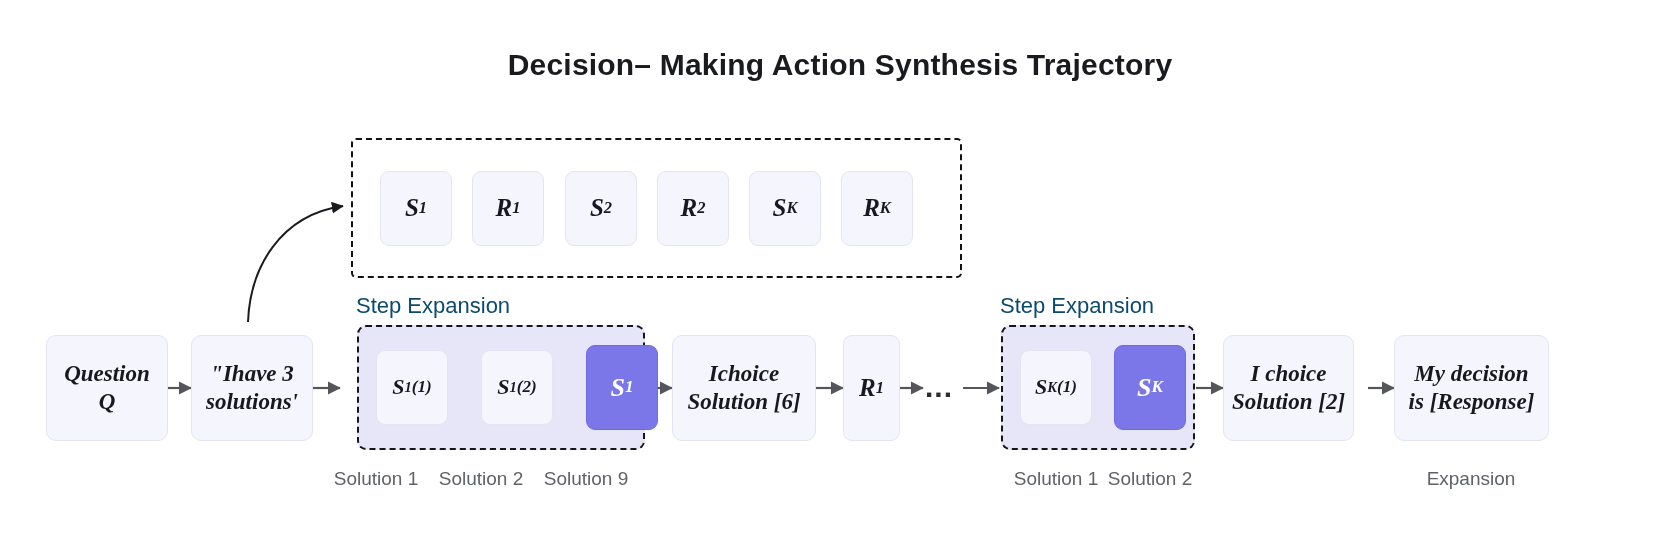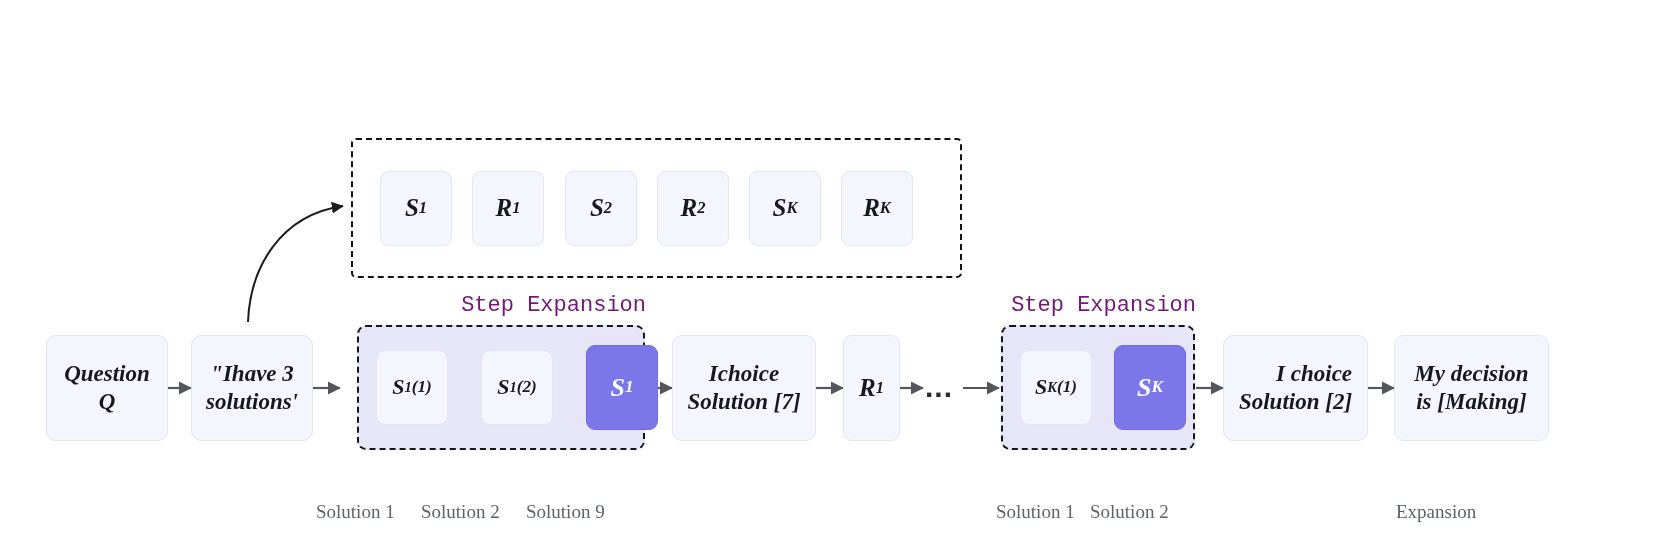--- a/index.html
+++ b/index.html
@@ -90,31 +90,31 @@
     border: 2.5px dashed #15161a;
     border-radius: 9px;
     background: #e7e5f8;
   }
 
   
   .caption {
     position: absolute;
     font-size: 19px;
     color: #5f6368;
+    text-align: center;
     white-space: nowrap;
-    font-family: Liberation Serif, serif;
-    margin-top: 33px;
+    font-family: Liberation Sans, sans-serif;
   }
   .group-title {
     position: absolute;
     font-size: 22px;
-    color: #701a75;
-    text-align: right;
+    color: #0c4a6e;
+    text-align: left;
     white-space: nowrap;
-    font-family: Liberation Mono, monospace;
+    font-family: Liberation Sans, sans-serif;
   }
 
   .ellipsis {
     position: absolute;
     font-size: 30px;
     font-weight: 700;
     color: #2a2b2f;
     letter-spacing: 1px;
     font-family: "Liberation Sans", sans-serif;
   }
@@ -125,20 +125,21 @@
     width: 1680px;
     height: 556px;
     pointer-events: none;
   }
 </style>
 </head>
 <body>
 
 <div id="canvas">
 
+  <div class="title">Decision– Making Action Synthesis Trajectory</div>
 
   <svg class="arrows" viewBox="0 0 1680 556">
     <defs>
       <marker id="ah" markerWidth="7" markerHeight="7" refX="5.6" refY="3" orient="auto">
         <path d="M0,0 L6,3 L0,6 z" fill="#55565c"></path>
       </marker>
       <marker id="ahd" markerWidth="7" markerHeight="7" refX="5.6" refY="3" orient="auto">
         <path d="M0,0 L6,3 L0,6 z" fill="#1a1b1f"></path>
       </marker>
     </defs>
@@ -213,21 +214,21 @@
   <div class="node small accent" style="left:586px; top:345px; width:72px; height:85px; font-size:26px;">
     <span>S</span>
       <span class="sub">1</span>
   </div>
 
   <div class="caption" style="left:316px; top:468px; width:120px;">Solution 1</div>
   <div class="caption" style="left:421px; top:468px; width:120px;">Solution 2</div>
   <div class="caption" style="left:526px; top:468px; width:120px;">Solution 9</div>
 
   <div class="node text" style="left:672px; top:335px; width:144px; height:106px; white-space:pre-line;">Ichoice
-Solution [7]</div>
+Solution [6]</div>
 
   <div class="node small" style="left:843px; top:335px; width:57px; height:106px;">
     <span>R</span>
       <span class="sub">1</span>
   </div>
 
 
   <div class="ellipsis" style="left:925px; top:370px;">...</div>
 
   <div class="group-title" style="left:1000px; top:293px; width:196px;">Step Expansion</div>
@@ -239,21 +240,21 @@
       <span class="sup">(1)</span>
   </div>
   <div class="node small accent" style="left:1114px; top:345px; width:72px; height:85px; font-size:26px;">
     <span>S</span>
       <span class="sub">K</span>
   </div>
 
   <div class="caption" style="left:996px; top:468px; width:120px;">Solution 1</div>
   <div class="caption" style="left:1090px; top:468px; width:120px;">Solution 2</div>
 
-  <div class="node text" style="left:1223px; top:335px; width:145px; height:106px; white-space:pre-line;text-align:right;">I choice
+  <div class="node text" style="left:1223px; top:335px; width:131px; height:106px; white-space:pre-line;">I choice
 Solution [2]</div>
 
   <div class="node text" style="left:1394px; top:335px; width:155px; height:106px; white-space:pre-line;">My decision
-is [Making]</div>
+is [Response]</div>
 
   <div class="caption" style="left:1396px; top:468px; width:150px;">Expansion</div>
 
 </div>
 
 </body></html>

